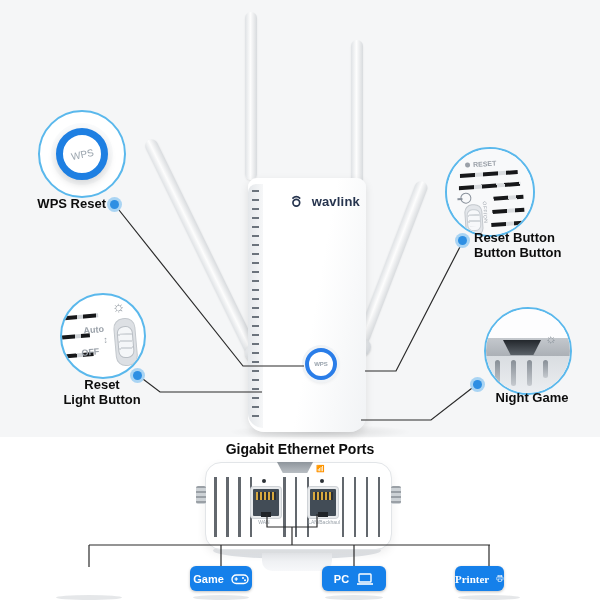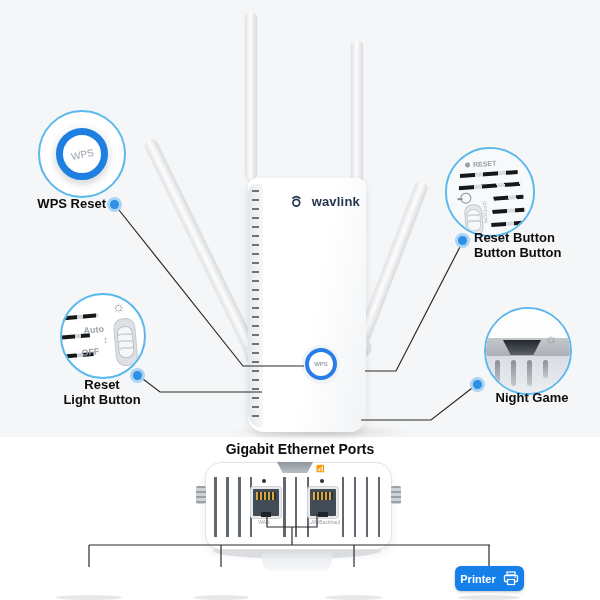--- a/index.html
+++ b/index.html
@@ -120,21 +120,21 @@
   .base2{position:absolute;left:262px;top:553px;width:70px;height:18px;border-radius:0 0 10px 10px;
     background:linear-gradient(#e9ebee,#f7f8fa);z-index:2;}
   
   .pill{position:absolute;top:566px;height:25px;background:#1580ea;border-radius:6px;color:#fff;
     font-weight:bold;font-size:11px;display:flex;align-items:center;justify-content:center;gap:7px;
     box-shadow:0 1px 3px rgba(0,0,0,.25);z-index:6;}
   .pill svg{display:block;}
   .pl-tv{left:52px;width:73px;}
   .pl-game{left:190px;width:62px;}
   .pl-pc{left:322px;width:64px;}
-  .pl-pr{left:455px;width:69px;}
+  .pl-pr{left:455px;width:49px;font-family:Liberation Serif, serif;}
   .refl{position:absolute;top:595px;height:5px;border-radius:50%;background:rgba(160,168,175,.28);z-index:1;}
 </style>
 </head>
 <body>
 
 <div class="scene">
 
   <div class="antenna ant-v1"></div>
   <div class="antenna ant-v2"></div>
   <div class="antenna ant-dl"></div>
@@ -255,20 +255,36 @@
     <div class="screw scr1"></div>
     <div class="screw scr2"></div>
     <div class="port p1"></div>
     <div class="port p2"></div>
     <div class="portlbl pl1">WAN</div>
     <div class="portlbl pl2">LAN/Backhaul</div>
     <div class="clip clip-l"></div>
     <div class="clip clip-r"></div>
   </div>
 
+  <div class="pill pl-game">
+    <span>Game</span>
+    <svg width="18" height="14" viewBox="0 0 18 14">
+      <rect x="1" y="3" width="16" height="8.5" rx="4.2" fill="none" stroke="#fff" stroke-width="1.4"></rect>
+      <path d="M5.2,5.3 v3.4 M3.5,7 h3.4" stroke="#fff" stroke-width="1.2" fill="none"></path>
+      <circle cx="12" cy="6" r="1" fill="#fff"></circle>
+      <circle cx="14" cy="8.2" r="1" fill="#fff"></circle>
+    </svg>
+  </div>
+  <div class="pill pl-pc">
+    <span>PC</span>
+    <svg width="18" height="14" viewBox="0 0 18 14">
+      <rect x="3" y="2" width="12" height="8" rx="0.8" fill="none" stroke="#fff" stroke-width="1.4"></rect>
+      <path d="M1,12 h16" stroke="#fff" stroke-width="1.6"></path>
+    </svg>
+  </div>
   <div class="pill pl-pr">
     <span>Printer</span>
     <svg width="16" height="15" viewBox="0 0 16 15">
       <rect x="4" y="1" width="8" height="3" fill="none" stroke="#fff" stroke-width="1.2"></rect>
       <rect x="1.5" y="4.5" width="13" height="6" rx="1" fill="none" stroke="#fff" stroke-width="1.3"></rect>
       <rect x="4.5" y="8.5" width="7" height="5" fill="#1580ea" stroke="#fff" stroke-width="1.2"></rect>
       <circle cx="12.2" cy="6.3" r="0.8" fill="#fff"></circle>
     </svg>
   </div>
 

